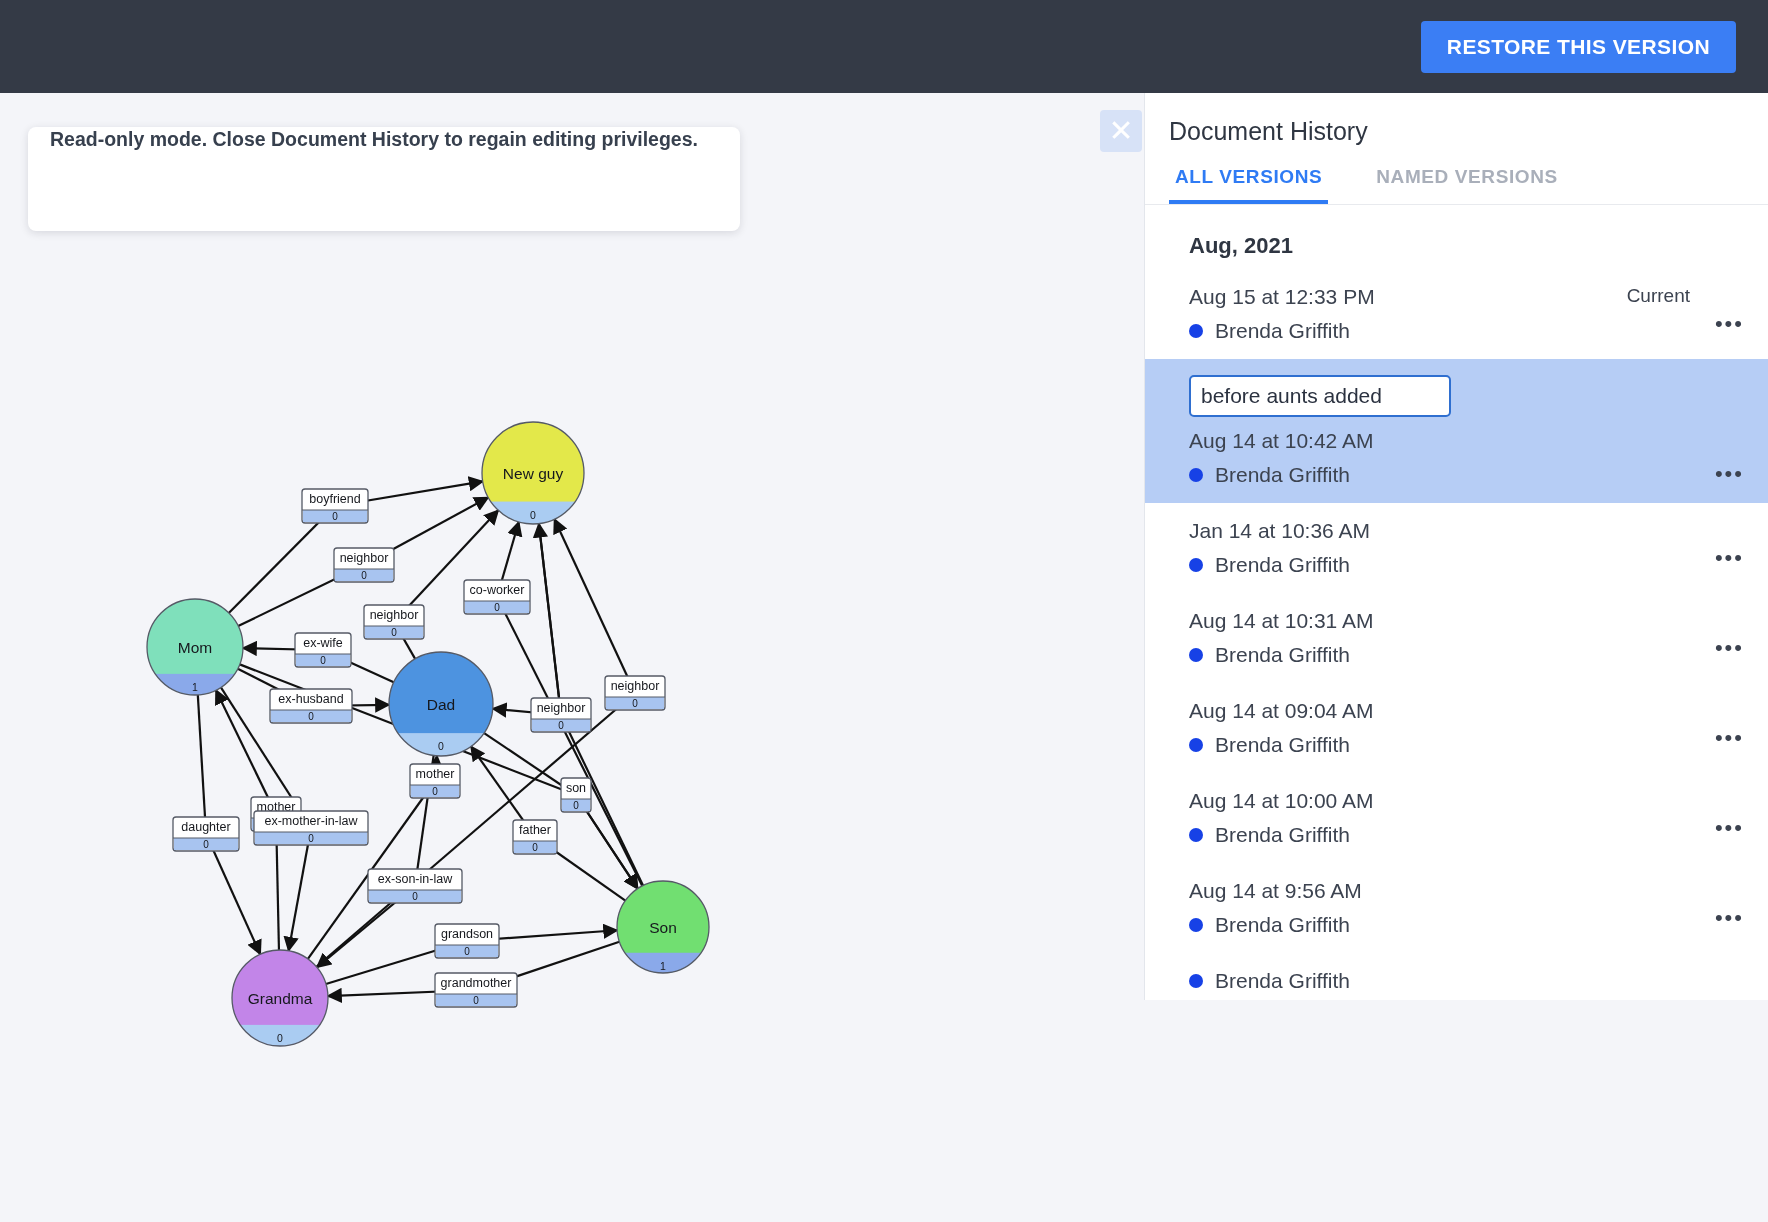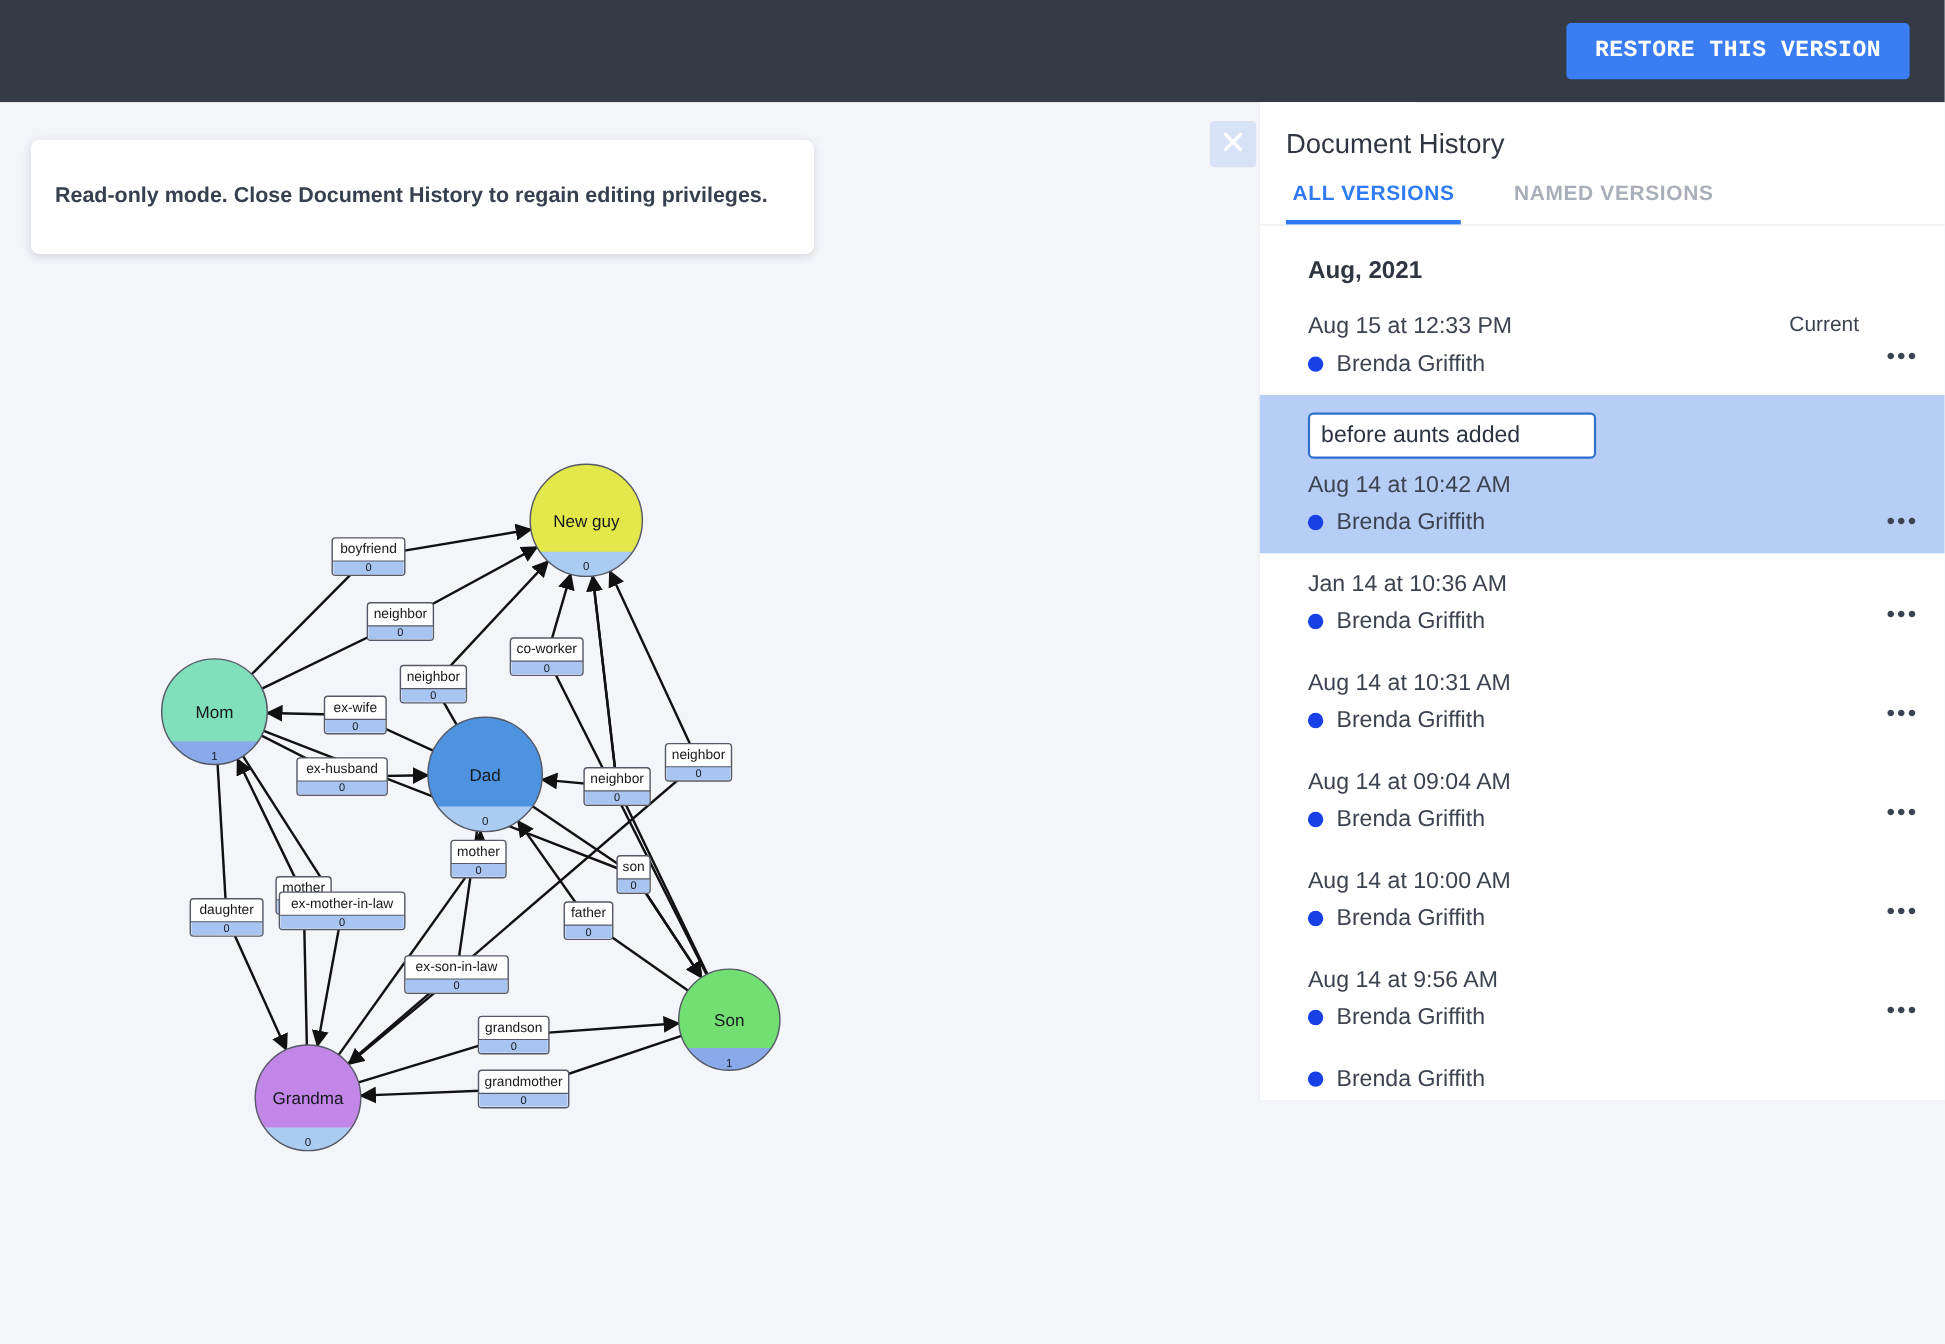--- a/index.html
+++ b/index.html
@@ -23,37 +23,37 @@
     margin-right: 32px;
     background: #3b7ef4;
     color: #ffffff;
     border: none;
     border-radius: 4px;
     font-size: 21px;
     font-weight: bold;
     letter-spacing: 0.4px;
     padding: 14px 26px;
     cursor: pointer;
-    font-family: Liberation Mono, monospace;
+    font-family: Liberation Sans, sans-serif;
   }
 
   
   .canvas {
     position: absolute; left: 0; top: 93px;
     width: 1288px; height: 1129px;
     background: #f4f5f9;
     overflow: hidden;
   }
   .readonly-card {
     position: absolute; left: 28px; top: 34px;
     width: 712px; height: 104px;
     background: #ffffff;
     border-radius: 8px;
     box-shadow: 0 2px 8px rgba(20,25,40,.13);
-    display: flex; align-items: center;
+    display: flex; 
   }
   .readonly-text {
     padding: 0 22px;
     font-size: 19.5px;
     font-weight: bold;
     color: #37404e;
     line-height: 1.3;
   }
   .graph-svg { position: absolute; left: 0; top: 0; }
 

